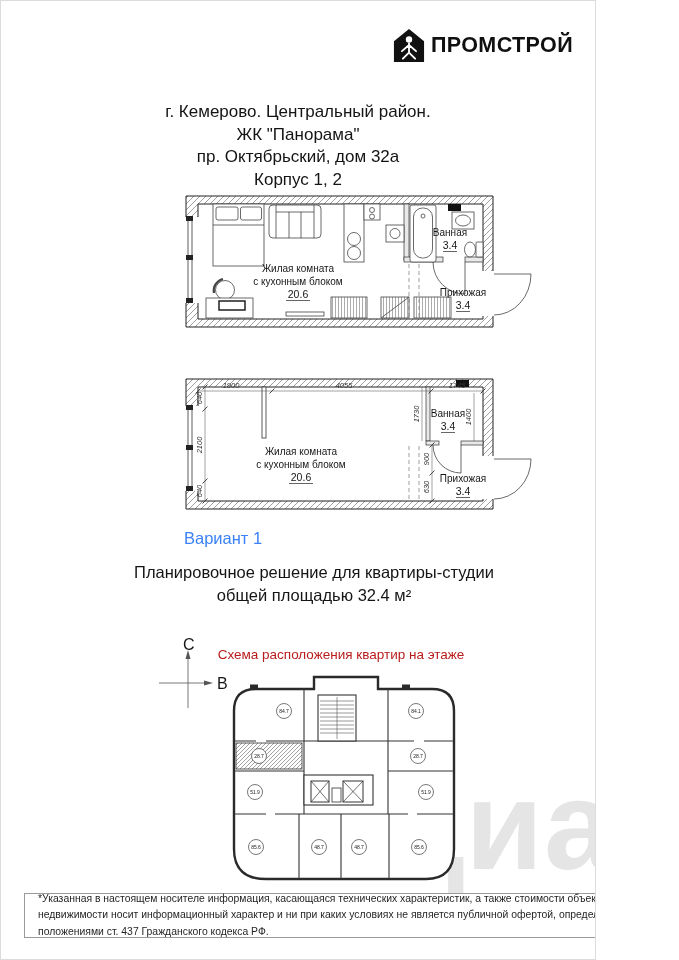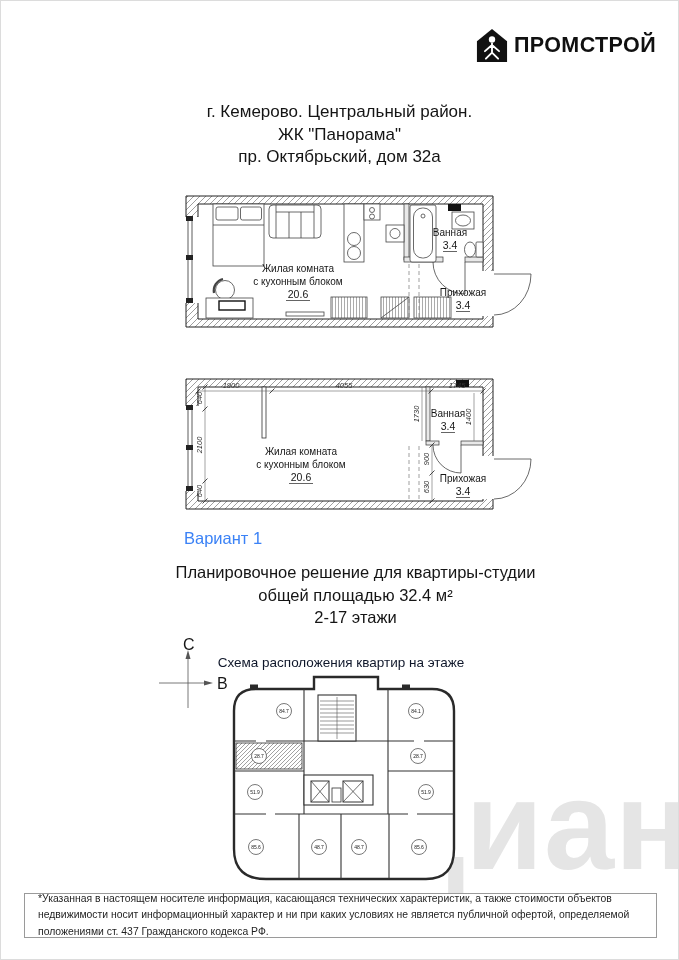--- a/index.html
+++ b/index.html
@@ -1,26 +1,26 @@
 <!DOCTYPE html>
 <html><head>
 <meta charset="utf-8">
 <style>
   html,body{margin:0;padding:0;background:#fff;}
-  .page{position:relative;width:679px;height:960px;background:#fff;overflow:hidden;
+  .page{position:relative;width:596px;height:960px;background:#fff;overflow:hidden;
         font-family:"Liberation Sans",sans-serif;border:1px solid #dcdcdc;box-sizing:border-box;}
   .hdr{position:absolute;top:64px;left:0;width:100%;text-align:center;
        font-size:17px;line-height:22.5px;color:#141414;margin-top:36px;}
   .logo{position:absolute;top:27px;right:22px;display:flex;align-items:center;gap:6px;z-index:3;}
   .logo-text{font-size:21.5px;font-weight:bold;letter-spacing:.4px;color:#101010;}
   .variant{position:absolute;left:183px;top:528px;font-size:16.5px;color:#3b82f6;}
   .desc{position:absolute;left:0;top:560px;width:100%;text-align:center;
         font-size:16.5px;line-height:22.5px;color:#151515;padding-left:16px;}
   .scheme-title{position:absolute;left:30px;top:646px;width:620px;text-align:center;
-        font-size:13.5px;color:#0f172a;z-index:2;margin-top:8px;}
+        font-size:13.5px;color:#b91c1c;z-index:2;}
   .watermark{position:absolute;left:386px;top:762px;font-size:126px;font-weight:bold;
         color:#e5e5e5;letter-spacing:1px;line-height:1;z-index:1;user-select:none;}
   .footer{position:absolute;left:23px;top:892px;width:633px;height:45px;border:1px solid #9a9a9a;
         box-sizing:border-box;display:flex;align-items:center;justify-content:center;text-align:left;
         font-size:10.4px;line-height:1.55;color:#1f1f1f;padding:0 13px;background:#fff;z-index:2;}
   .abs{position:absolute;}
   svg text{fill:#161616;}
   .t10{font-size:10px;}
   .t11{font-size:10.5px;}
   .dim{font-size:7.5px;font-style:italic;fill:#333;}
@@ -61,20 +61,21 @@
       <circle cx="17" cy="11.5" r="3.4" fill="#fff"></circle>
       <path d="M17,15.5 V25.5 M17,17.5 L9.5,24 M17,17.5 L24.5,24 M17,25.5 L10.5,32 M17,25.5 L23.5,32" stroke="#fff" stroke-width="2" fill="none" stroke-linecap="round"></path>
     </svg>
     <span class="logo-text">ПРОМСТРОЙ</span>
   </div>
 
   <div class="hdr">
     <div>г. Кемерово. Центральный район.</div>
     <div>ЖК "Панорама"</div>
     <div>пр. Октябрьский, дом 32а</div>
+    <div>Корпус 1, 2</div>
   </div>
 
   <svg class="abs plansvg" style="left:180px;top:190px;z-index:2" width="356" height="142" viewBox="0 0 356 142">
     <g>
       <path fill-rule="evenodd" fill="url(#wallHatch)" stroke="#222" stroke-width="1" d="M5,5 H312 V136 H5 Z M17,13 H302 V128 H17 Z"></path>
     </g>
     <g>
       <rect x="3" y="26" width="15" height="86" fill="#fff"></rect>
       <path d="M7,26 V112 M11,26 V112" stroke="#333" stroke-width=".8" fill="none"></path>
       <rect x="5" y="25" width="7" height="5" fill="#222"></rect>
@@ -246,21 +247,20 @@
       <text class="t10" x="282" y="109">Прихожая</text>
       <text class="t11" x="282" y="122">3.4</text>
       <line x1="275" y1="124.5" x2="289" y2="124.5" stroke="#222" stroke-width=".7"></line>
     </g>
   </svg>
 
   <div class="variant">Вариант  1</div>
   <div class="desc">
     <div>Планировочное решение  для квартиры-студии</div>
     <div>общей площадью 32.4 м²</div>
-    <div>2-17  этажи</div>
   </div>
 
   <svg class="abs" style="left:150px;top:637px;z-index:2" width="85" height="75" viewBox="0 0 85 75">
     <path d="M37,70 V16 M8,45 H58" stroke="#555" stroke-width=".8" fill="none"></path>
     <path d="M37,12 L34.5,21 L39.5,21 Z" fill="#555"></path>
     <path d="M62,45 L53,42.5 L53,47.5 Z" fill="#555"></path>
     <text x="32" y="12" font-size="16">С</text>
     <text x="66" y="51" font-size="16">В</text>
   </svg>
 

